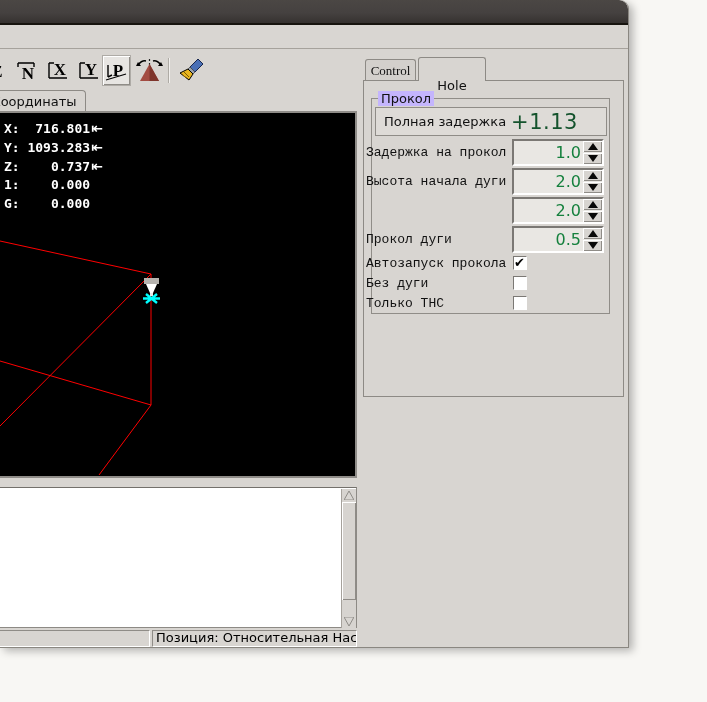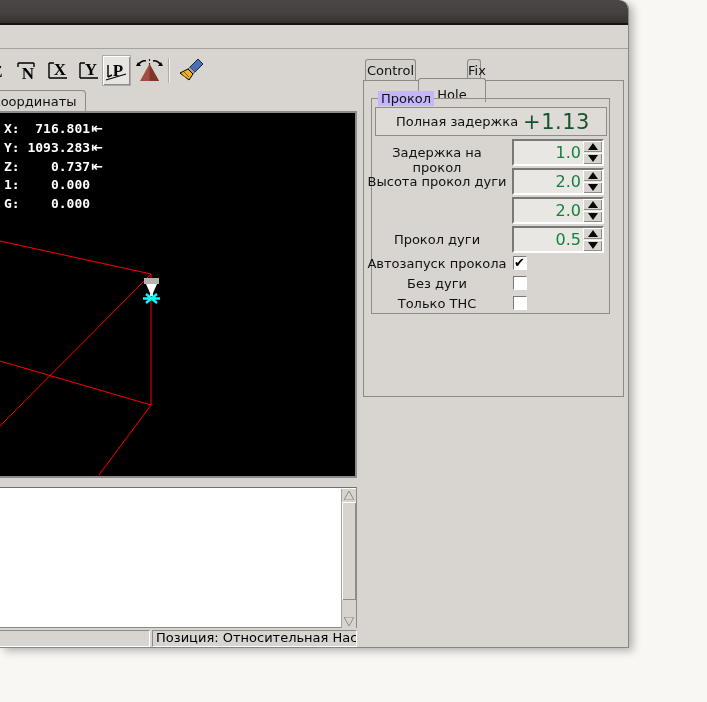--- a/index.html
+++ b/index.html
@@ -105,47 +105,47 @@
 
   
   .rtab {
     position:absolute; background:#d3d0cc;
     border:1px solid #8d8a85; border-bottom:none;
     border-radius:3px 3px 0 0;
     font-size:13px; color:#111; text-align:center;
     padding-top:3px; z-index:1;
   }
   .rtab.active { background:#d8d5d1; z-index:3; }
-  #tab-control { left:365px; top:59px; width:51px; height:21px; }
-  #tab-hole    { left:418px; top:57px; width:68px; height:24px; padding-top:8px;margin-top:21px; }
+  #tab-control { left:365px; top:59px; width:51px; height:21px;font-family:Liberation Serif, serif; }
+  #tab-hole    { left:418px; top:57px; width:68px; height:24px; padding-top:20px; }
   #tab-fix     { left:467px; top:59px; width:14px; height:21px; }
   .nbframe {
     position:absolute; left:363px; top:80px; width:261px; height:317px;
     background:#d8d5d1; border:1px solid #8d8a85; z-index:2;
   }
 
   .groupbox {
     position:absolute; left:371px; top:98px; width:239px; height:216px;
     border:1px solid #908d88; z-index:4;
   }
   .group-legend {
     position:absolute; left:378px; top:91px; z-index:5;
     background:#c4b5fd; padding:0 3px; font-size:13px; color:#111;
   }
   .totalbox {
     position:absolute; left:375px; top:107px; width:232px; height:29px;
     background:#dedbd7; border:1px solid #8f8c87; z-index:5;
-    display:flex; align-items:center; padding-left:20px;
+    display:flex; align-items:center; padding-left:8px;
   }
   .total-label { font-size:13px; color:#111; margin-right:5px; }
   .total-value { font-size:21px; color:#14532d; letter-spacing:.5px; }
 
   .spin-label, .check-label {
     position:absolute; left:366px; width:142px; z-index:5;
-    font-size:13px; color:#111; text-align:center;
+    font-size:13px; color:#111; font-family:Liberation Mono, monospace;
   }
   .spinbox {
     position:absolute; left:512px; width:92px; height:27px; z-index:5;
     background:#e9e7e3;
     border:2px solid; border-color:#7b7874 #ffffff #ffffff #7b7874;
   }
   .spin-value {
     position:absolute; left:0; top:0; right:21px; bottom:0;
     font-size:16px; color:#15803d; text-align:right; line-height:23px;
   }
@@ -319,21 +319,21 @@
       <div class="spin-btns">
         <div class="spin-btn up">
             <div class="tri-up"></div>
           </div>
         <div class="spin-btn down">
             <div class="tri-down"></div>
           </div>
       </div>
     </div>
 
-    <div class="spin-label" id="spinrow1-label">Высота прокол дуги</div>
+    <div class="spin-label" id="spinrow1-label">Высота начала дуги</div>
     <div class="spinbox" id="spinrow1-box">
       <div class="spin-value">2.0</div>
       <div class="spin-btns">
         <div class="spin-btn up">
             <div class="tri-up"></div>
           </div>
         <div class="spin-btn down">
             <div class="tri-down"></div>
           </div>
       </div>

